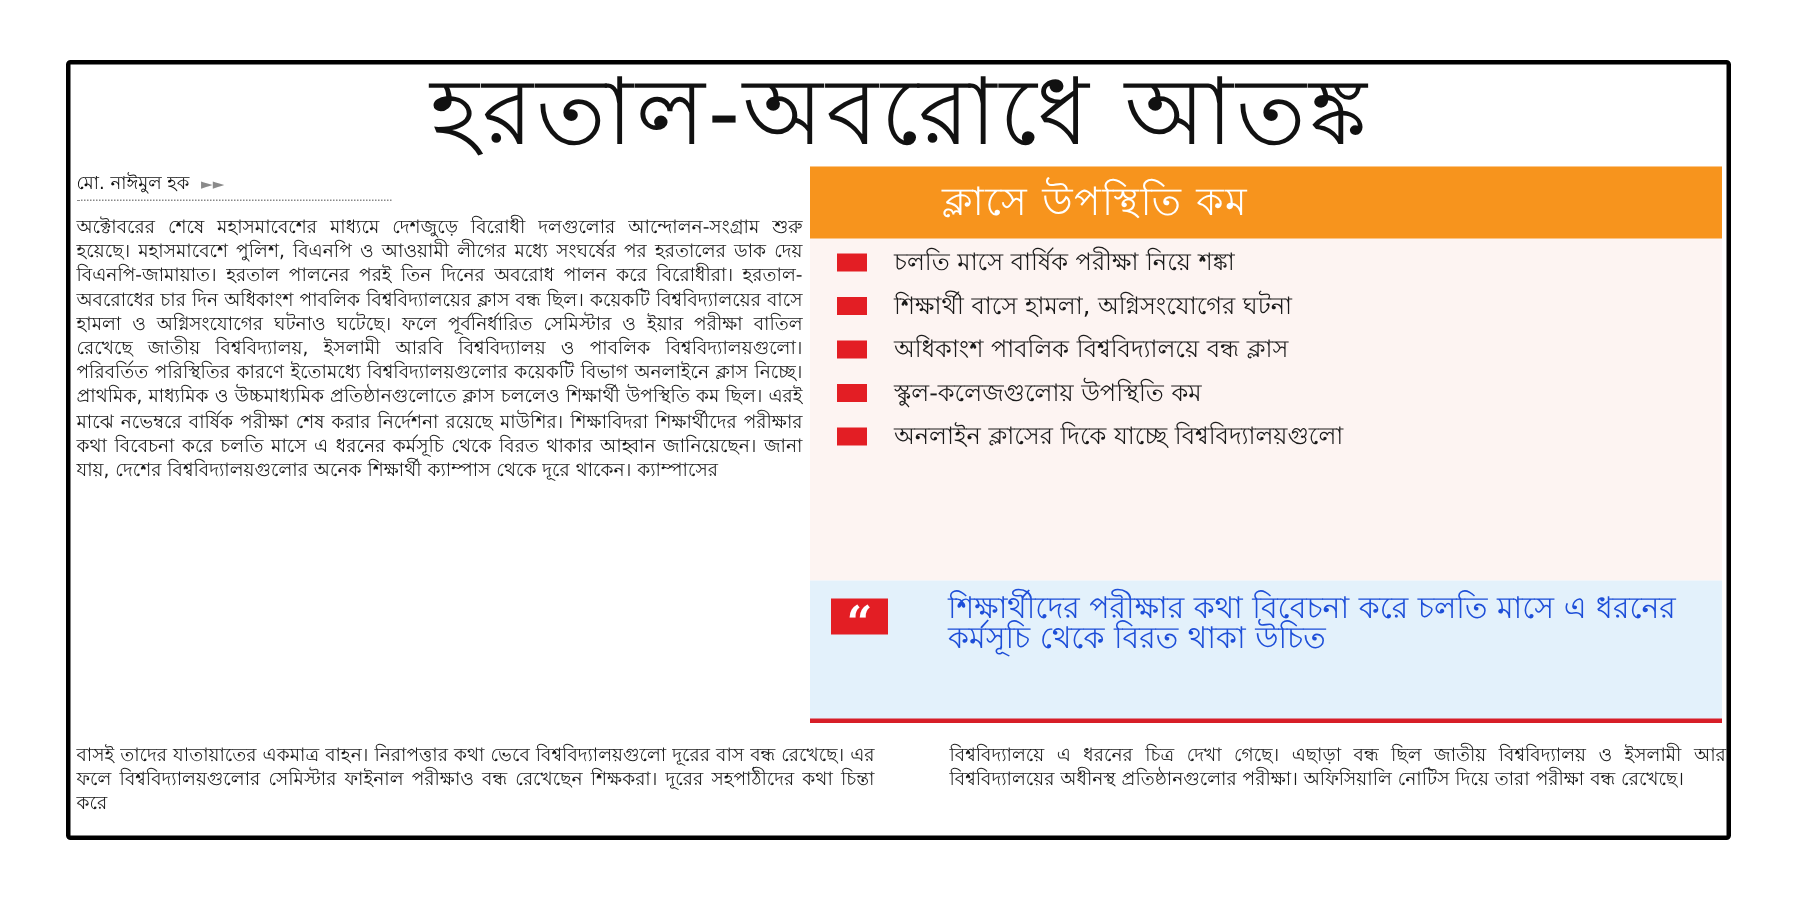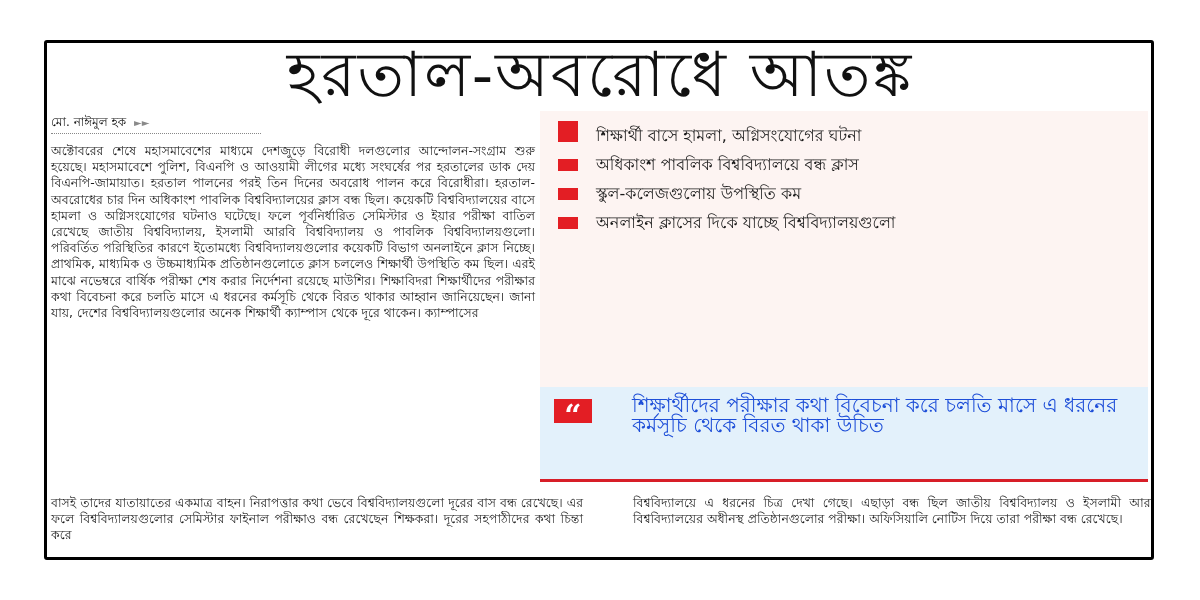--- a/index.html
+++ b/index.html
@@ -53,22 +53,23 @@
 
   <div class="body-col">
     <p>অক্টোবরের শেষে মহাসমাবেশের মাধ্যমে দেশজুড়ে বিরোধী দলগুলোর আন্দোলন-সংগ্রাম শুরু হয়েছে। মহাসমাবেশে পুলিশ, বিএনপি ও আওয়ামী লীগের মধ্যে সংঘর্ষের পর হরতালের ডাক দেয় বিএনপি-জামায়াত। হরতাল পালনের পরই তিন দিনের অবরোধ পালন করে বিরোধীরা। হরতাল-অবরোধের চার দিন অধিকাংশ পাবলিক বিশ্ববিদ্যালয়ের ক্লাস বন্ধ ছিল। কয়েকটি বিশ্ববিদ্যালয়ের বাসে হামলা ও অগ্নিসংযোগের ঘটনাও ঘটেছে। ফলে পূর্বনির্ধারিত সেমিস্টার ও ইয়ার পরীক্ষা বাতিল রেখেছে জাতীয় বিশ্ববিদ্যালয়, ইসলামী আরবি বিশ্ববিদ্যালয় ও পাবলিক বিশ্ববিদ্যালয়গুলো। পরিবর্তিত পরিস্থিতির কারণে ইতোমধ্যে বিশ্ববিদ্যালয়গুলোর কয়েকটি বিভাগ অনলাইনে ক্লাস নিচ্ছে। প্রাথমিক, মাধ্যমিক ও উচ্চমাধ্যমিক প্রতিষ্ঠানগুলোতে ক্লাস চললেও শিক্ষার্থী উপস্থিতি কম ছিল। এরই মাঝে নভেম্বরে বার্ষিক পরীক্ষা শেষ করার নির্দেশনা রয়েছে মাউশির। শিক্ষাবিদরা শিক্ষার্থীদের পরীক্ষার কথা বিবেচনা করে চলতি মাসে এ ধরনের কর্মসূচি থেকে বিরত থাকার আহ্বান জানিয়েছেন। জানা যায়, দেশের বিশ্ববিদ্যালয়গুলোর অনেক শিক্ষার্থী ক্যাম্পাস থেকে দূরে থাকেন। ক্যাম্পাসের</p>
   </div>
 
   <div class="body-wide">
     <p>বাসই তাদের যাতায়াতের একমাত্র বাহন। নিরাপত্তার কথা ভেবে বিশ্ববিদ্যালয়গুলো দূরের বাস বন্ধ রেখেছে। এর ফলে বিশ্ববিদ্যালয়গুলোর সেমিস্টার ফাইনাল পরীক্ষাও বন্ধ রেখেছেন শিক্ষকরা। দূরের সহপাঠীদের কথা চিন্তা করে</p>
   </div>
 
   <div class="sidebar">
+    <div class="sidebar-title">ক্লাসে উপস্থিতি কম</div>
     <ul>
-      <li><span class="bullet"></span></li>
+      <li><span class="bullet"></span><span>চলতি মাসে বার্ষিক পরীক্ষা নিয়ে শঙ্কা</span></li>
       <li><span class="bullet"></span><span>শিক্ষার্থী বাসে হামলা, অগ্নিসংযোগের ঘটনা</span></li>
       <li><span class="bullet"></span><span>অধিকাংশ পাবলিক বিশ্ববিদ্যালয়ে বন্ধ ক্লাস</span></li>
       <li><span class="bullet"></span><span>স্কুল-কলেজগুলোয় উপস্থিতি কম</span></li>
       <li><span class="bullet"></span><span>অনলাইন ক্লাসের দিকে যাচ্ছে বিশ্ববিদ্যালয়গুলো</span></li>
     </ul>
   </div>
 
   <div class="quote">
     <div class="qmark">“</div>
     <div class="qtext">শিক্ষার্থীদের পরীক্ষার কথা বিবেচনা করে চলতি মাসে এ ধরনের কর্মসূচি থেকে বিরত থাকা উচিত</div>

